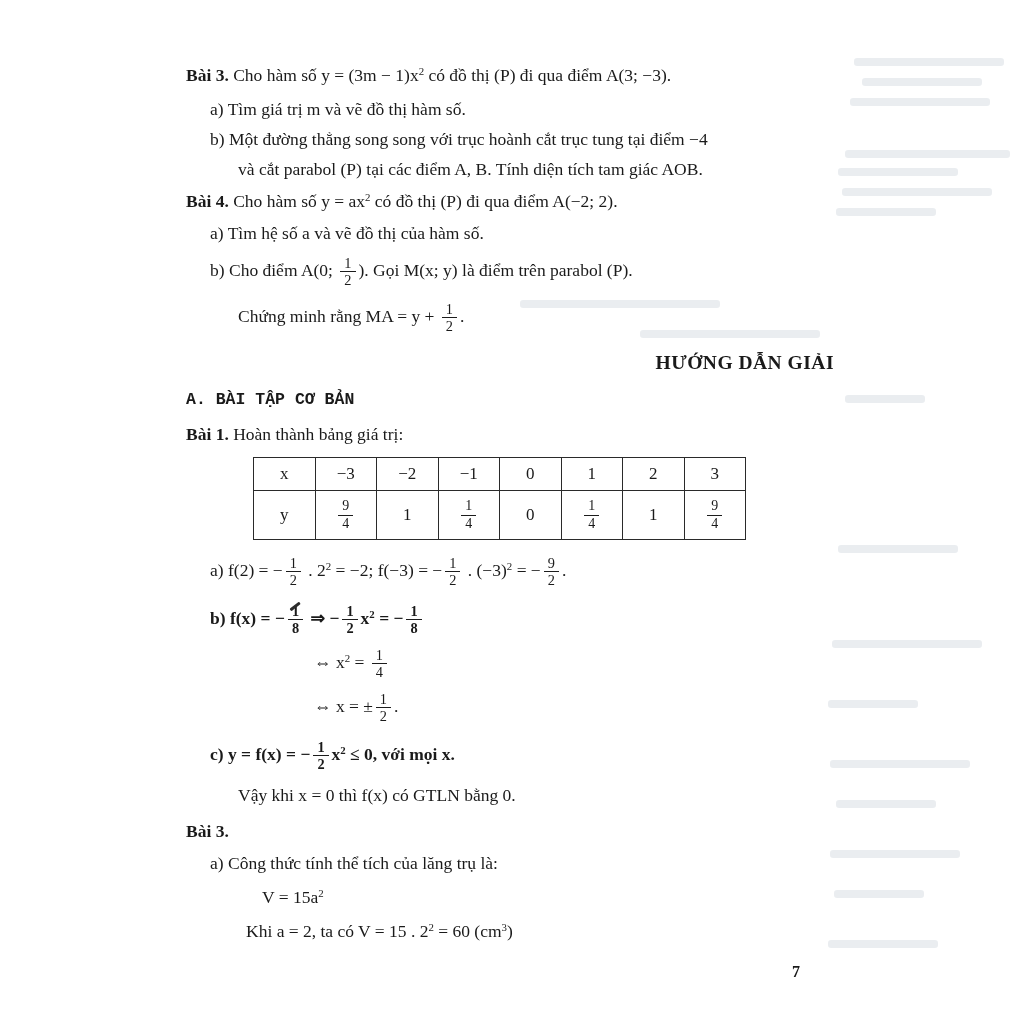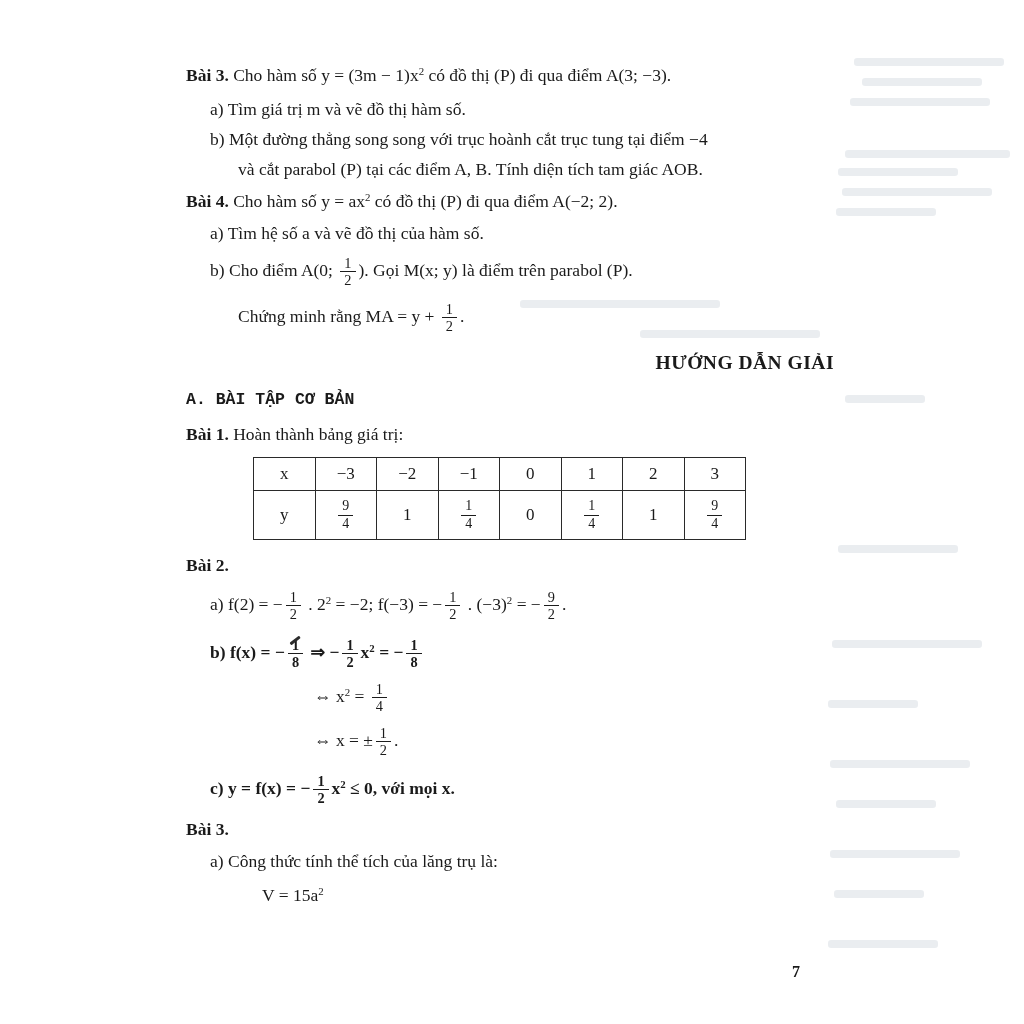--- a/index.html
+++ b/index.html
@@ -138,21 +138,20 @@
             </span></td>
         <td>1</td>
         <td><span class="frac">
               <span class="num">9</span>
               <span class="den">4</span>
             </span></td>
       </tr>
     </tbody>
   </table>
 
-  <div class="line mt6"><b>Bài 2.</b></div>
   <div class="line ind1 tall mt4">a) f(2) = −<span class="frac">
         <span class="num">1</span>
         <span class="den">2</span>
       </span> . 2<sup>2</sup> = −2; f(−3) = −<span class="frac">
         <span class="num">1</span>
         <span class="den">2</span>
       </span> . (−3)<sup>2</sup> = −<span class="frac">
         <span class="num">9</span>
         <span class="den">2</span>
       </span>.</div>
@@ -171,20 +170,22 @@
         <span class="den">4</span>
       </span></div>
   <div class="line ind3 tall mt4">⇔ x = ±<span class="frac">
         <span class="num">1</span>
         <span class="den">2</span>
       </span>.</div>
   <div class="line ind1 tall mt8">c) y = f(x) = −<span class="frac">
         <span class="num">1</span>
         <span class="den">2</span>
       </span>x<sup>2</sup> ≤ 0, với mọi x.</div>
+  <div class="line ind2 mt6">Vậy khi x = 0 thì f(x) có GTLN bằng 0.</div>
 
   <div class="line mt6"><b>Bài 3.</b></div>
   <div class="line ind1 mt2">a) Công thức tính thể tích của lăng trụ là:</div>
   <div class="line indV mt4">V = 15a<sup>2</sup></div>
+  <div class="line indK mt4">Khi a = 2, ta có V = 15 . 2<sup>2</sup> = 60 (cm<sup>3</sup>)</div>
 
 </div>
 
 <div class="page-number">7</div>
 
 </body></html>

